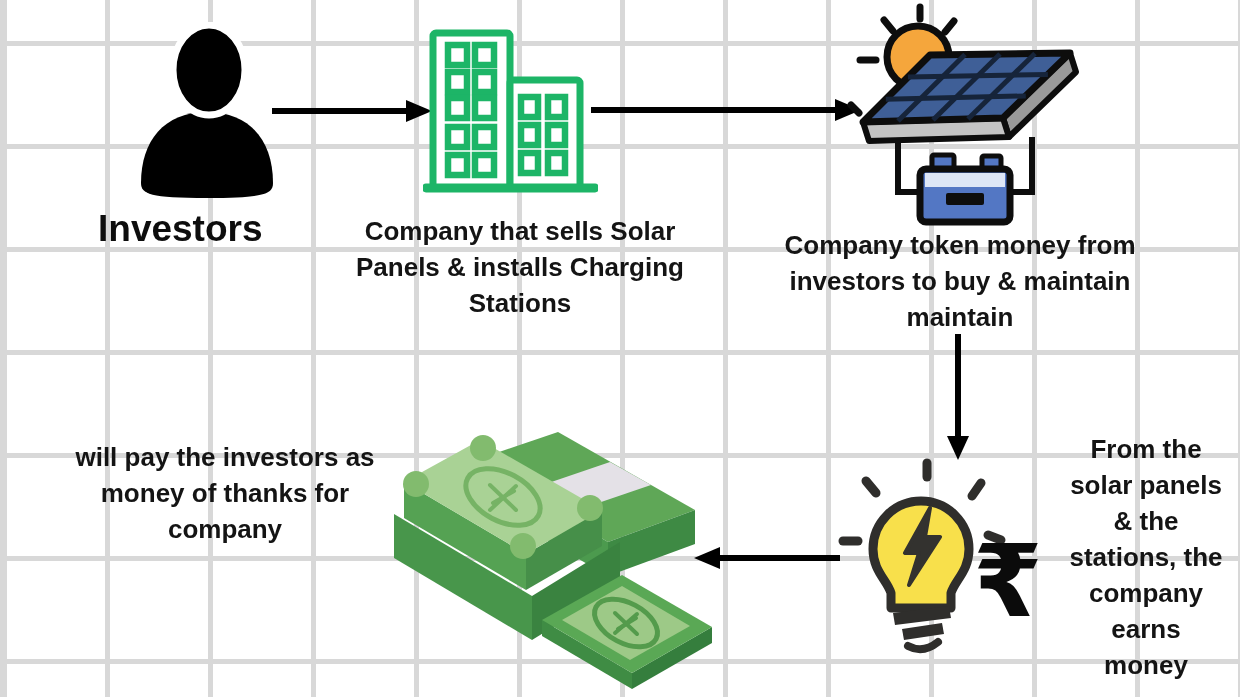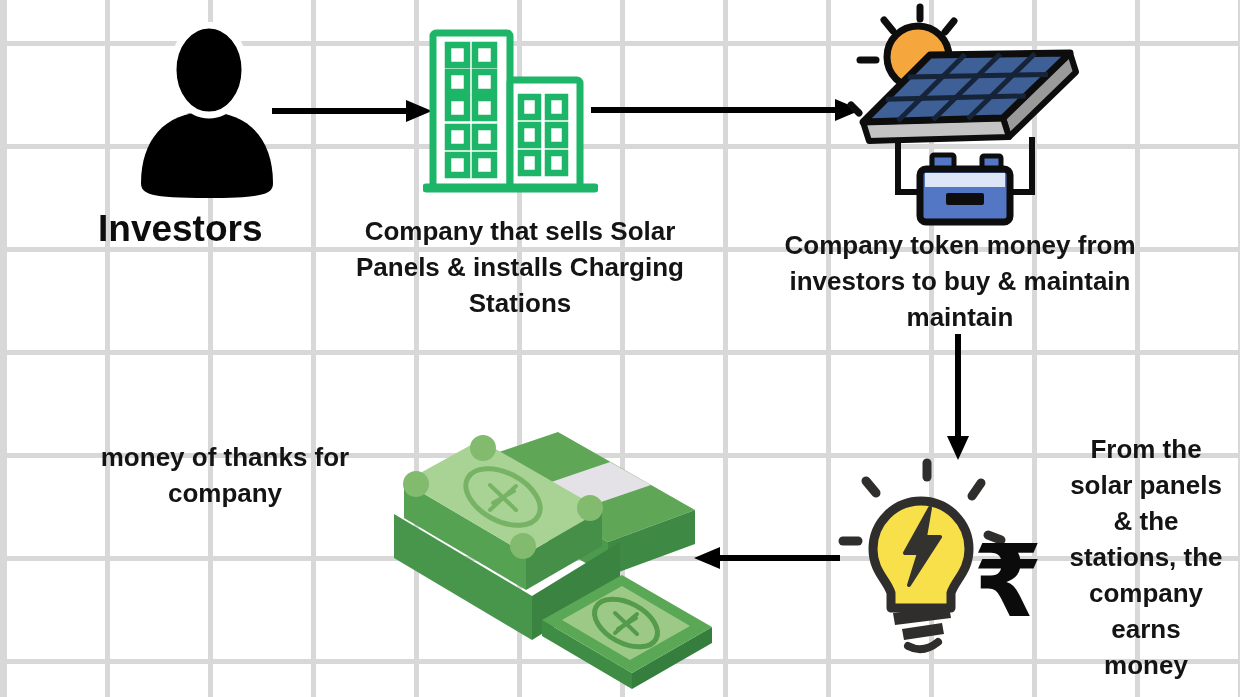--- a/index.html
+++ b/index.html
@@ -185,17 +185,18 @@
     <polygon points="152,190 232,145 322,197 242,243" fill="#5aa855"></polygon>
     <polygon points="172,190 232,156 300,196 240,230" fill="#9dc987"></polygon>
     <ellipse cx="236" cy="193" rx="34" ry="20" fill="#9dc987" stroke="#549b4c" stroke-width="5" transform="rotate(28 236 193)"></ellipse>
     <g stroke="#549b4c" stroke-width="4" stroke-linecap="round">
       <line x1="225" y1="183" x2="247" y2="204"></line>
       <line x1="247" y1="184" x2="225" y2="203"></line>
       <line x1="228" y1="199" x2="246" y2="188"></line>
     </g>
   </svg>
   <div class="caption" style="left:52px;top:439px;width:346px">
+    <div>will pay the investors as</div>
     <div>money of thanks for</div>
     <div>company</div>
   </div>
 
 </div>
 
 </body></html>

